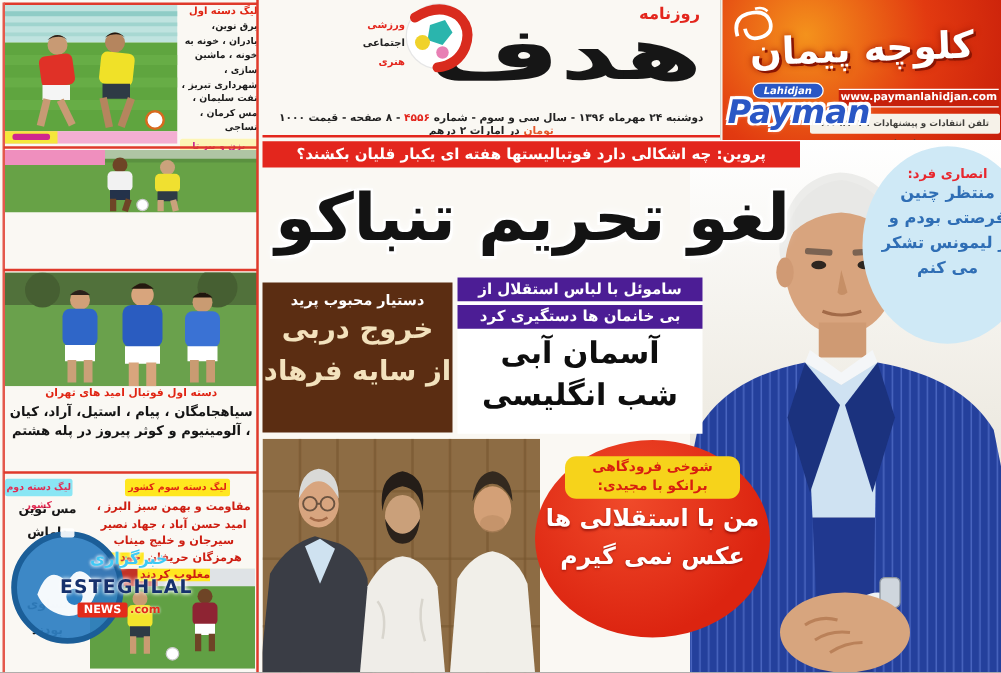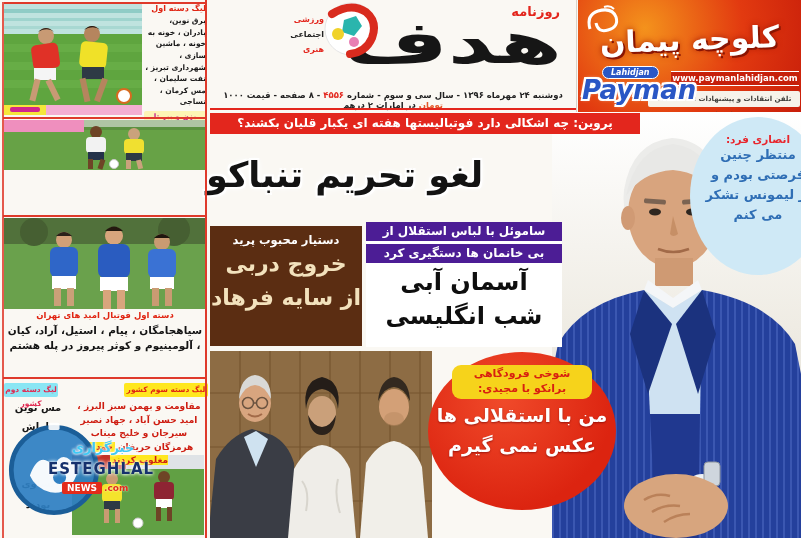--- a/index.html
+++ b/index.html
@@ -20,21 +20,21 @@
   .b1-text{color:#1a1a1a;font-size:7.5px;font-weight:bold;line-height:1.55;text-align:right;margin-top:2px;}
   .b1-tag{color:#c6268f;background:#fdf5b5;font-size:7.5px;font-weight:bold;text-align:center;
           margin-top:3px;padding:1px 1px;border-radius:2px;}
   .b2-text{left:4px;top:170px;width:202px;color:#d3231a;font-size:10px;font-weight:bold;
            text-align:center;line-height:1.45;z-index:2;}
   .b3-label{left:4px;top:310px;width:202px;color:#e02513;font-size:8.5px;font-weight:bold;text-align:center;z-index:2;}
   .b3-text{left:4px;top:323px;width:202px;color:#141414;font-size:10.5px;font-weight:bold;
            text-align:center;line-height:1.45;z-index:2;}
   .tag{height:14px;line-height:14px;font-size:7.5px;font-weight:bold;text-align:center;z-index:2;border-radius:2px;}
   .tag-second{left:4px;top:383px;width:54px;background:#8ae6f4;color:#e12a52;}
-  .tag-third{left:100px;top:383px;width:84px;background:#ffe71f;color:#e02513;margin-left:24px;}
+  .tag-third{left:100px;top:383px;width:84px;background:#ffe71f;color:#e02513;}
   .third-text{left:74px;top:400px;width:130px;color:#ce1d11;font-size:9px;font-weight:bold;
               text-align:center;line-height:1.5;z-index:2;}
   .third-hl{background:#ffe71f;padding:0 2px;}
   .second-col{left:4px;top:402px;width:68px;text-align:center;color:#161616;font-weight:bold;font-size:10px;z-index:2;}
   .second-col .l1{margin-bottom:8px;} .second-col .l2{margin-bottom:46px;} .second-col .l3{margin-bottom:10px;}
   
   .wm{left:2px;top:408px;width:200px;height:128px;z-index:7;pointer-events:none;}
   .wm-fa{position:absolute;left:70px;top:32px;color:#3fc9f5;font-size:13px;font-weight:bold;
          text-shadow:0 0 3px #fff,0 0 3px #fff;direction:rtl;}
   .wm-en{position:absolute;left:46px;top:52px;color:#16316d;font-size:15px;font-weight:bold;
@@ -66,21 +66,21 @@
                 text-shadow:-2px -2px 0 #fff,2px -2px 0 #fff,-2px 2px 0 #fff,2px 2px 0 #fff,0 0 4px #fff;}
   .ad-site{position:absolute;right:2px;bottom:26px;width:128px;height:13px;background:#c6200b;
            border-top:1px solid #fff;border-bottom:1px solid #fff;color:#fff;font-size:8.5px;
            font-weight:bold;text-align:center;line-height:13px;direction:ltr;}
   .ad-phone{position:absolute;right:1px;bottom:5px;width:152px;height:16px;background:#f6f2e9;
             color:#41403c;font-size:7px;font-weight:bold;text-align:center;line-height:16px;border-radius:2px;}
   
   .portrait{left:552px;top:112px;width:249px;height:426px;z-index:1;}
   .lead-kicker{left:210px;top:113px;width:430px;height:21px;background:#e3261d;color:#fff;
                font-size:12px;font-weight:bold;text-align:center;line-height:21px;z-index:3;}
-  .lead-headline{left:206px;top:132px;width:440px;text-align:left;color:#131313;font-size:35px;
+  .lead-headline{left:206px;top:132px;width:440px;text-align:center;color:#131313;font-size:52px;
                  font-weight:bold;line-height:86px;z-index:3;
                  text-shadow:-2px -2px 0 #fff,2px -2px 0 #fff,-2px 2px 0 #fff,2px 2px 0 #fff,0 0 6px #fff,0 0 10px #fff;}
   .bubble-blue{left:690px;top:117px;width:136px;height:158px;background:#cfe9f6;border-radius:50%;
                z-index:4;text-align:center;padding-top:16px;box-sizing:border-box;}
   .bb-label{color:#e8262d;font-size:10.5px;font-weight:bold;}
   .bb-line{color:#2f6eb5;font-size:13px;font-weight:bold;line-height:1.55;}
   .derby{left:210px;top:226px;width:152px;height:120px;background:#5b2d12;z-index:3;text-align:center;
          padding-top:7px;box-sizing:border-box;}
   .derby-kicker{color:#ffffff;font-size:11.5px;font-weight:bold;}
   .derby-line{color:#f3e2bd;font-size:22px;font-weight:bold;line-height:1.55;}

